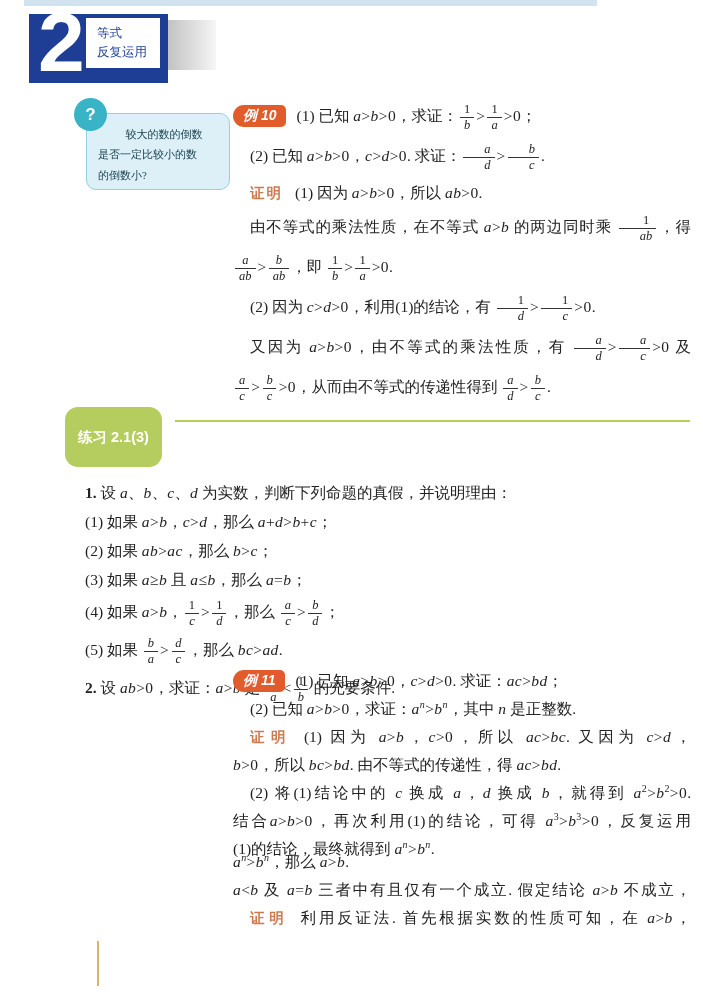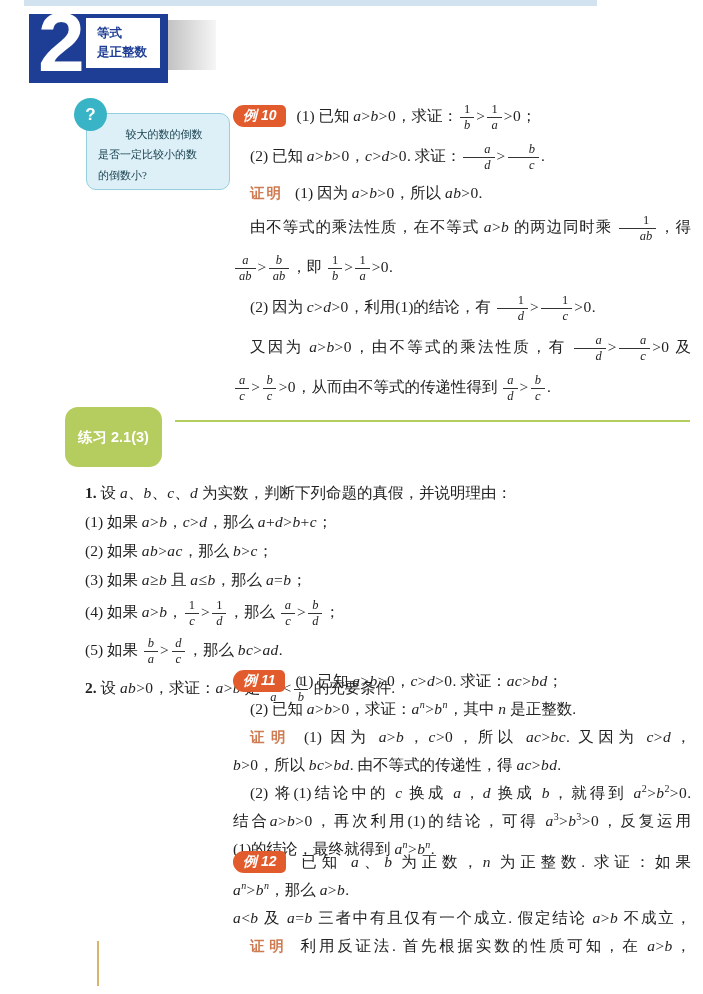--- a/index.html
+++ b/index.html
@@ -21,21 +21,21 @@
     overflow:hidden;
   }
   .top-strip{position:absolute;left:24px;top:0;width:573px;height:6px;background:#d3e2ef;}
 
   
   .blue-box{position:absolute;left:29px;top:14px;width:139px;height:69px;background:var(--blue);}
   .panel-shadow{position:absolute;left:168px;top:20px;width:48px;height:50px;
     background:linear-gradient(to right,#c2c2c2,#f6f6f6);}
   .white-panel{position:absolute;left:86px;top:18px;width:74px;height:50px;background:#ffffff;}
   .chapter-title{position:absolute;left:97px;top:24px;z-index:4;
-    font-family:"Liberation Sans","DejaVu Sans",sans-serif;font-weight:bold;
+    font-family:"Liberation Sans","DejaVu Sans",sans-serif;font-weight:normal;
     font-size:12.5px;line-height:1.55;color:var(--blue);}
   .big-num{position:absolute;left:38px;top:2px;z-index:5;
     font-family:"Liberation Sans","DejaVu Sans",sans-serif;font-weight:bold;
     font-size:84px;line-height:80px;color:#ffffff;}
 
   
   .q-box{position:absolute;left:86px;top:113px;width:144px;height:77px;z-index:2;
     background:var(--bubble-fill);border:1px solid var(--bubble-border);border-radius:10px;
     padding:10px 8px 0 11px;font-size:11px;line-height:1.85;color:#18404f;}
   .q-box .l1{text-indent:2.5em;}
@@ -88,21 +88,21 @@
 <body>
 
 <div class="top-strip"></div>
 
 <div>
   <div class="blue-box"></div>
   <div class="panel-shadow"></div>
   <div class="white-panel"></div>
   <div class="chapter-title">
     <div>等式</div>
-    <div>是正整数</div>
+    <div>反复运用</div>
   </div>
   <div class="big-num">2</div>
 </div>
 
 <div>
   <div class="q-box">
     <div class="l1">较大的数的倒数</div>
     <div>是否一定比较小的数</div>
     <div>的倒数小?</div>
   </div>
@@ -213,20 +213,19 @@
     <div class="line"><span class="ex-badge">例 11</span>(1) 已知 <span class="math"><span class="var">a</span><span>&gt;</span><span class="var">b</span><span>&gt;</span><span>0</span></span>，<span class="math"><span class="var">c</span><span>&gt;</span><span class="var">d</span><span>&gt;</span><span>0</span></span>. 求证：<span class="math"><span class="var">a</span><span class="var">c</span><span>&gt;</span><span class="var">b</span><span class="var">d</span></span>；</div>
     <div class="line indent">(2) 已知 <span class="math"><span class="var">a</span><span>&gt;</span><span class="var">b</span><span>&gt;</span><span>0</span></span>，求证：<span class="math"><span class="var">a</span><sup class="var">n</sup><span>&gt;</span><span class="var">b</span><sup class="var">n</sup></span>，其中 <span class="math"><span class="var">n</span></span> 是正整数.</div>
     <div class="line indent fill"><span class="proof-label">证明</span>(1) 因为 <span class="math"><span class="var">a</span><span>&gt;</span><span class="var">b</span></span>，<span class="math"><span class="var">c</span><span>&gt;</span><span>0</span></span>，所以 <span class="math"><span class="var">a</span><span class="var">c</span><span>&gt;</span><span class="var">b</span><span class="var">c</span></span>. 又因为 <span class="math"><span class="var">c</span><span>&gt;</span><span class="var">d</span></span>，</div>
     <div class="line"><span class="math"><span class="var">b</span><span>&gt;</span><span>0</span></span>，所以 <span class="math"><span class="var">b</span><span class="var">c</span><span>&gt;</span><span class="var">b</span><span class="var">d</span></span>. 由不等式的传递性，得 <span class="math"><span class="var">a</span><span class="var">c</span><span>&gt;</span><span class="var">b</span><span class="var">d</span></span>.</div>
     <div class="line indent fill">(2) 将(1)结论中的 <span class="math"><span class="var">c</span></span> 换成 <span class="math"><span class="var">a</span></span>，<span class="math"><span class="var">d</span></span> 换成 <span class="math"><span class="var">b</span></span>，就得到 <span class="math"><span class="var">a</span><sup>2</sup><span>&gt;</span><span class="var">b</span><sup>2</sup><span>&gt;</span><span>0</span></span>.</div>
     <div class="line fill">结合<span class="math"><span class="var">a</span><span>&gt;</span><span class="var">b</span><span>&gt;</span><span>0</span></span>，再次利用(1)的结论，可得 <span class="math"><span class="var">a</span><sup>3</sup><span>&gt;</span><span class="var">b</span><sup>3</sup><span>&gt;</span><span>0</span></span>，反复运用</div>
     <div class="line">(1)的结论，最终就得到 <span class="math"><span class="var">a</span><sup class="var">n</sup><span>&gt;</span><span class="var">b</span><sup class="var">n</sup></span>.</div>
   </div>
 
 <div class="block" id="ex12">
-    <div class="line fill"><span class="ex-badge">例 12</span>已知 <span class="math"><span class="var">a</span></span>、<span class="math"><span class="var">b</span></span> 为正数，<span class="math"><span class="var">n</span></span> 为正整数. 求证：如果</div>
     <div class="line"><span class="math"><span class="var">a</span><sup class="var">n</sup><span>&gt;</span><span class="var">b</span><sup class="var">n</sup></span>，那么 <span class="math"><span class="var">a</span><span>&gt;</span><span class="var">b</span></span>.</div>
     <div class="line fill"><span class="math"><span class="var">a</span><span>&lt;</span><span class="var">b</span></span> 及 <span class="math"><span class="var">a</span><span>=</span><span class="var">b</span></span> 三者中有且仅有一个成立. 假定结论 <span class="math"><span class="var">a</span><span>&gt;</span><span class="var">b</span></span> 不成立，</div>
     <div class="line indent fill"><span class="proof-label">证明</span>利用反证法. 首先根据实数的性质可知，在 <span class="math"><span class="var">a</span><span>&gt;</span><span class="var">b</span></span>，</div>
   </div>
 
 <div class="page-num">30</div>
 <div class="page-rule"></div>
 
 </body></html>

